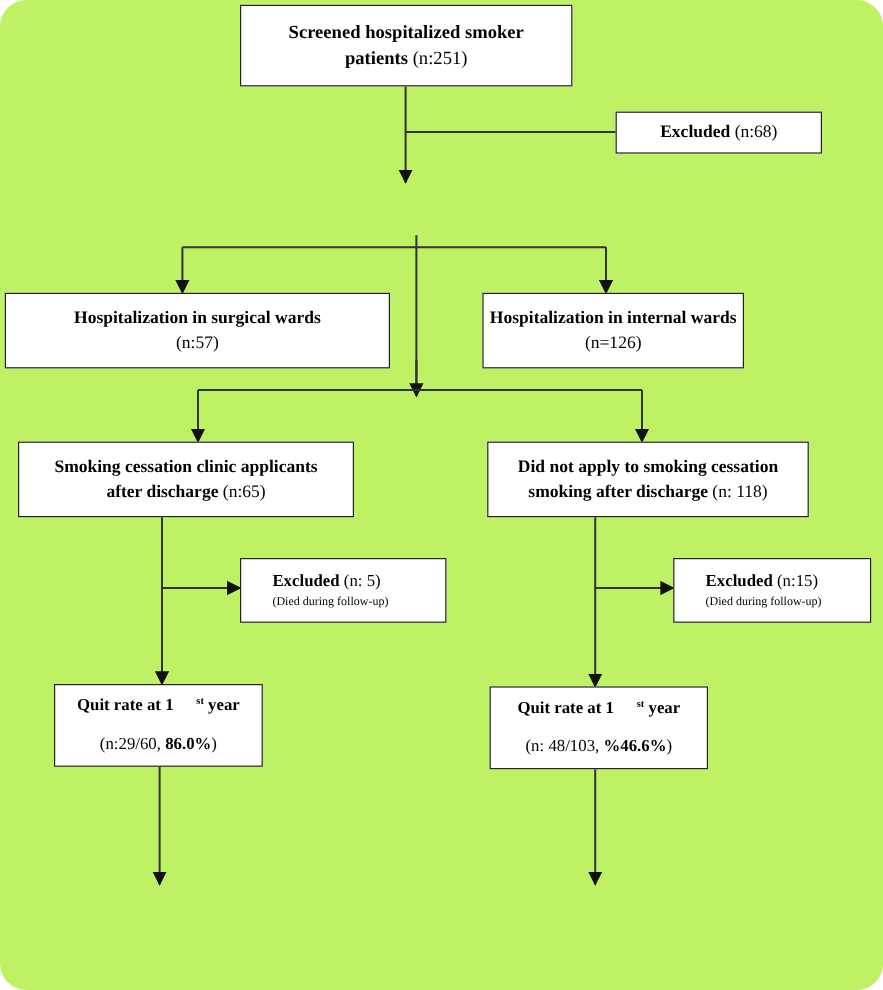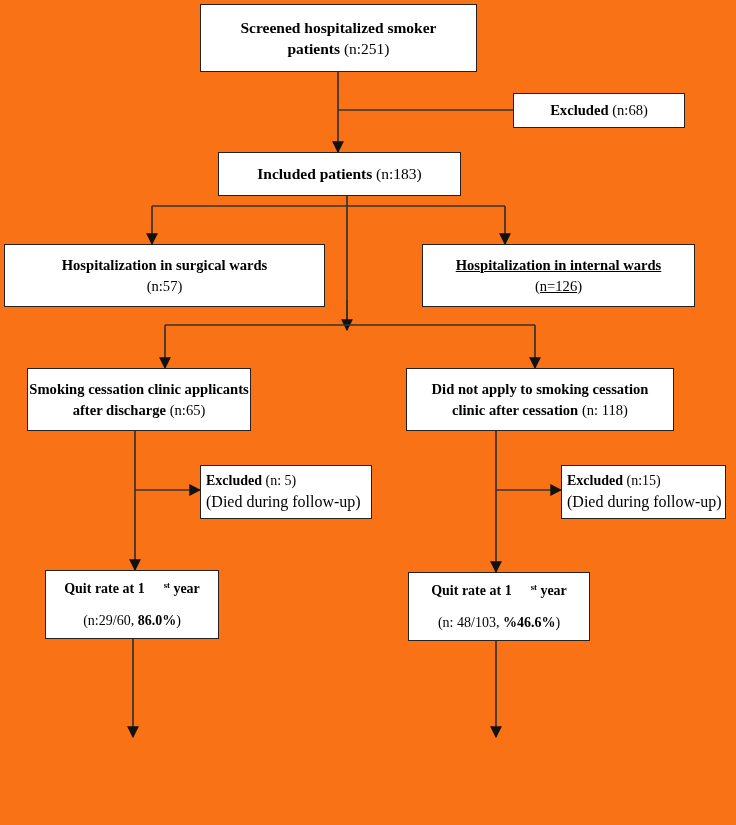--- a/index.html
+++ b/index.html
@@ -4,23 +4,24 @@
 <style>
   html, body {
     margin: 0;
     padding: 0;
     background: #ffffff;
   }
   #canvas {
     position: relative;
     width: 736px;
     height: 825px;
-    background: #f97316;
+    background: #bef264;
     font-family: "Liberation Serif", "DejaVu Serif", serif;
     overflow: hidden;
+    border-radius: 22px;
   }
   #connectors {
     position: absolute;
     left: 0;
     top: 0;
     width: 736px;
     height: 825px;
     pointer-events: none;
   }
   .node {
@@ -32,40 +33,40 @@
     flex-direction: column;
     align-items: center;
     justify-content: center;
     text-align: center;
     color: #000000;
     line-height: 1.38;
   }
   .node.align-left {
     align-items: flex-start;
     text-align: left;
-    padding-left: 5px;
+    padding-left: 26px;
   }
   .line {
     display: block;
     width: 100%;
   }
   .node.align-left .line { width: auto; }
   .b { font-weight: bold; }
   .n { font-weight: normal; }
   sup {
     font-size: 0.62em;
     vertical-align: super;
     line-height: 0;
     font-weight: bold;
     margin-left: 19px;
   }
   .t16 { font-size: 15.5px; }
   .t15 { font-size: 14.6px; }
   .t14 { font-size: 14px; }
-  .t12 { font-size: 16px; }
+  .t12 { font-size: 10px; }
   .gap-line { margin-top: 12px; }
   .gap-line-lg { margin-top: 20px; }
 </style>
 </head>
 <body>
 
 <div id="canvas">
 
   <svg id="connectors" viewBox="0 0 736 825" width="736" height="825">
     <defs>
@@ -102,42 +103,39 @@
 
   <div class="node t16" style="left:200px; top:4px; width:277px; height:68px;">
     <span class="line b">Screened hospitalized smoker</span>
     <span class="line"><b>patients</b> <span class="n">(n:251)</span></span>
   </div>
 
   <div class="node t15" style="left:513px; top:93px; width:172px; height:35px;">
     <span class="line"><b>Excluded</b> <span class="n">(n:68)</span></span>
   </div>
 
-  <div class="node t16" style="left:218px; top:152px; width:243px; height:44px;">
-    <span class="line"><b>Included patients</b> <span class="n">(n:183)</span></span>
-  </div>
 
   <div class="node t15" style="left:4px; top:244px; width:321px; height:63px;">
     <span class="line b">Hospitalization in surgical wards</span>
     <span class="line n">(n:57)</span>
   </div>
 
-  <div class="node t15" style="left:422px; top:244px; width:273px; height:63px;text-decoration:underline;">
+  <div class="node t15" style="left:402px; top:244px; width:218px; height:63px;">
     <span class="line b">Hospitalization in internal wards</span>
     <span class="line n">(n=126)</span>
   </div>
 
-  <div class="node t15" style="left:15px; top:368px; width:224px; height:63px;margin-left:12px;">
+  <div class="node t15" style="left:15px; top:368px; width:280px; height:63px;">
     <span class="line b">Smoking cessation clinic applicants</span>
     <span class="line"><b>after discharge</b> <span class="n">(n:65)</span></span>
   </div>
 
   <div class="node t15" style="left:406px; top:368px; width:268px; height:63px;">
     <span class="line b">Did not apply to smoking cessation</span>
-    <span class="line"><b>clinic after cessation</b> <span class="n">(n: 118)</span></span>
+    <span class="line"><b>smoking after discharge</b> <span class="n">(n: 118)</span></span>
   </div>
 
   <div class="node align-left" style="left:200px; top:465px; width:172px; height:54px;">
     <span class="line t14"><b>Excluded</b> <span class="n">(n: 5)</span></span>
     <span class="line t12 n">(Died during follow-up)</span>
   </div>
 
   <div class="node align-left" style="left:561px; top:465px; width:165px; height:54px;">
     <span class="line t14"><b>Excluded</b> <span class="n">(n:15)</span></span>
     <span class="line t12 n">(Died during follow-up)</span>

